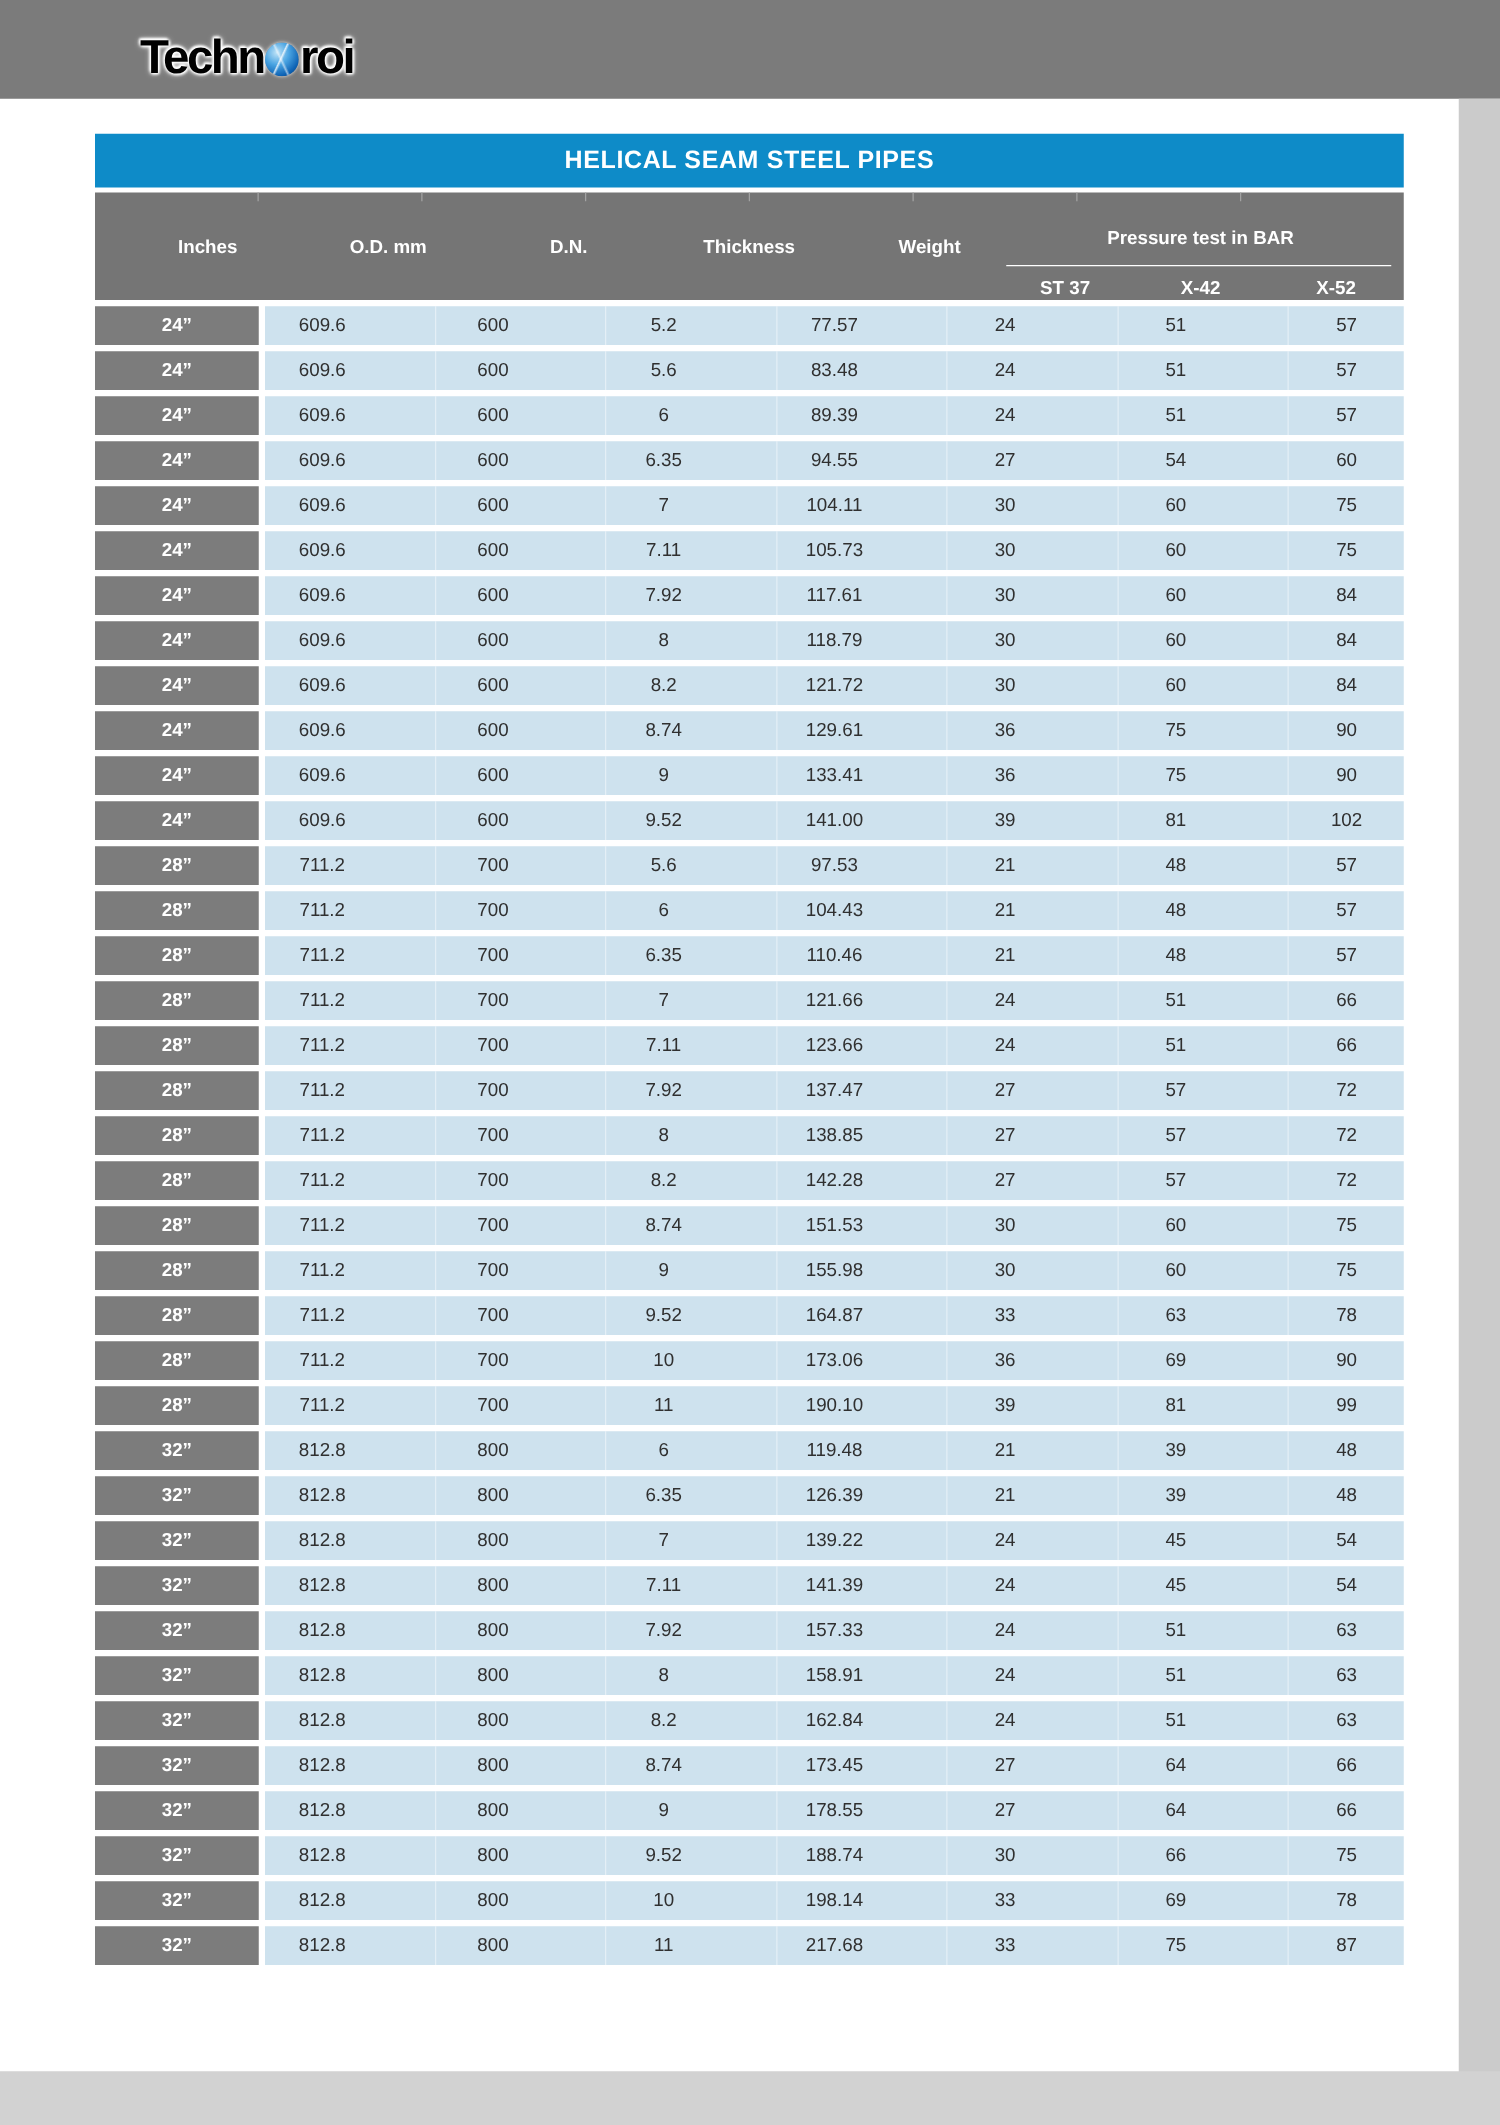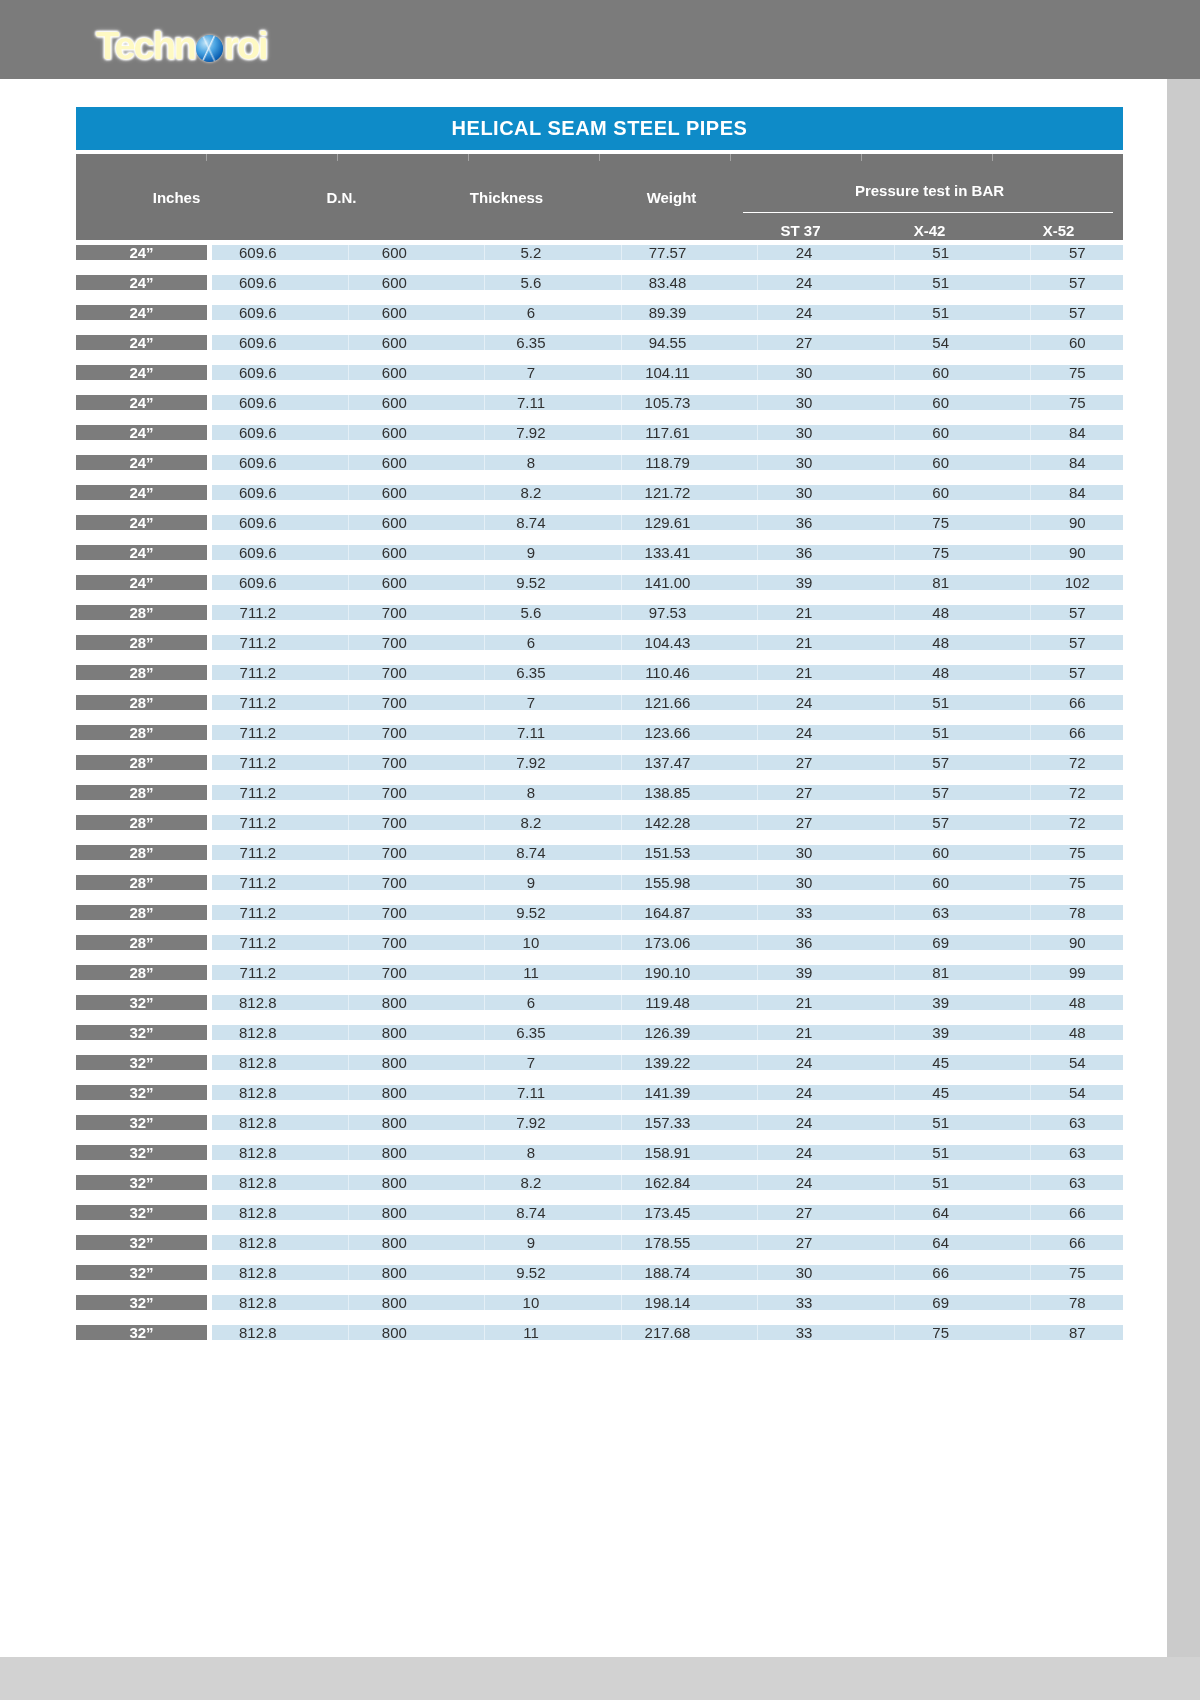--- a/index.html
+++ b/index.html
@@ -19,23 +19,23 @@
     background:#ffffff;
     font-family:"Liberation Sans","DejaVu Sans",sans-serif;
     overflow:hidden;
   }
   
   .top-band{
     position:absolute;left:0;top:0;width:1200px;height:79px;
     background:var(--top-band);
   }
   .logo{
-    position:absolute;left:96px;top:24px;
+    position:absolute;left:112px;top:24px;
     font-size:38px;font-weight:bold;letter-spacing:-2px;
-    color:#fef9c3;
+    color:#000000;
     text-shadow:0 0 3px #fff,0 0 3px #fff,1px 1px 2px #fff,-1px -1px 2px #fff,0 0 5px #fff;
     white-space:nowrap;line-height:44px;
   }
   .globe{
     display:inline-block;width:27px;height:27px;border-radius:50%;
     margin:0 1px;transform:translateY(3px);
     background:
       linear-gradient(115deg,rgba(255,255,255,0) 44%,rgba(255,255,255,.8) 47%,rgba(255,255,255,0) 52%),
       linear-gradient(65deg,rgba(255,255,255,0) 44%,rgba(255,255,255,.55) 48%,rgba(255,255,255,0) 53%),
       radial-gradient(circle at 35% 30%,#bfe3f7 0%,#4aa4e2 38%,#0d62b4 72%,#063a74 100%);
@@ -79,21 +79,21 @@
     flex:3;display:flex;flex-direction:column;padding-top:28px;
   }
   .pressure-title{text-align:center;height:18px;line-height:18px;}
   .pressure-underline{
     height:5px;background:#fff;margin:12px 10px 0 7px;
   }
   .pressure-cols{display:flex;margin-top:9px;height:18px;line-height:18px;}
   .pressure-cols div{flex:1;text-align:center;}
   
   .row{
-    display:flex;height:15px;margin-bottom:15px;
+    display:flex;height:31px;margin-bottom:5px;
     font-size:15px;color:var(--text-dark);
   }
   .label-cell{
     width:131px;margin-right:5px;flex:none;
     background:var(--label-gray);
     color:#fff;font-weight:bold;
     display:flex;align-items:center;justify-content:center;
   }
   .row-data{
     flex:1;display:flex;background:var(--row-blue);gap:44px;
@@ -121,20 +121,21 @@
       <span></span>
         <span></span>
         <span></span>
         <span></span>
         <span></span>
         <span></span>
         <span></span>
         <span></span>
     </div>
     <div class="hcol">Inches</div>
+    <div class="hcol">O.D. mm</div>
     <div class="hcol">D.N.</div>
     <div class="hcol">Thickness</div>
     <div class="hcol">Weight</div>
     <div class="pressure-group">
       <div class="pressure-title">Pressure test in BAR</div>
       <div class="pressure-underline"></div>
       <div class="pressure-cols">
         <div>ST 37</div>
         <div>X-42</div>
         <div>X-52</div>

